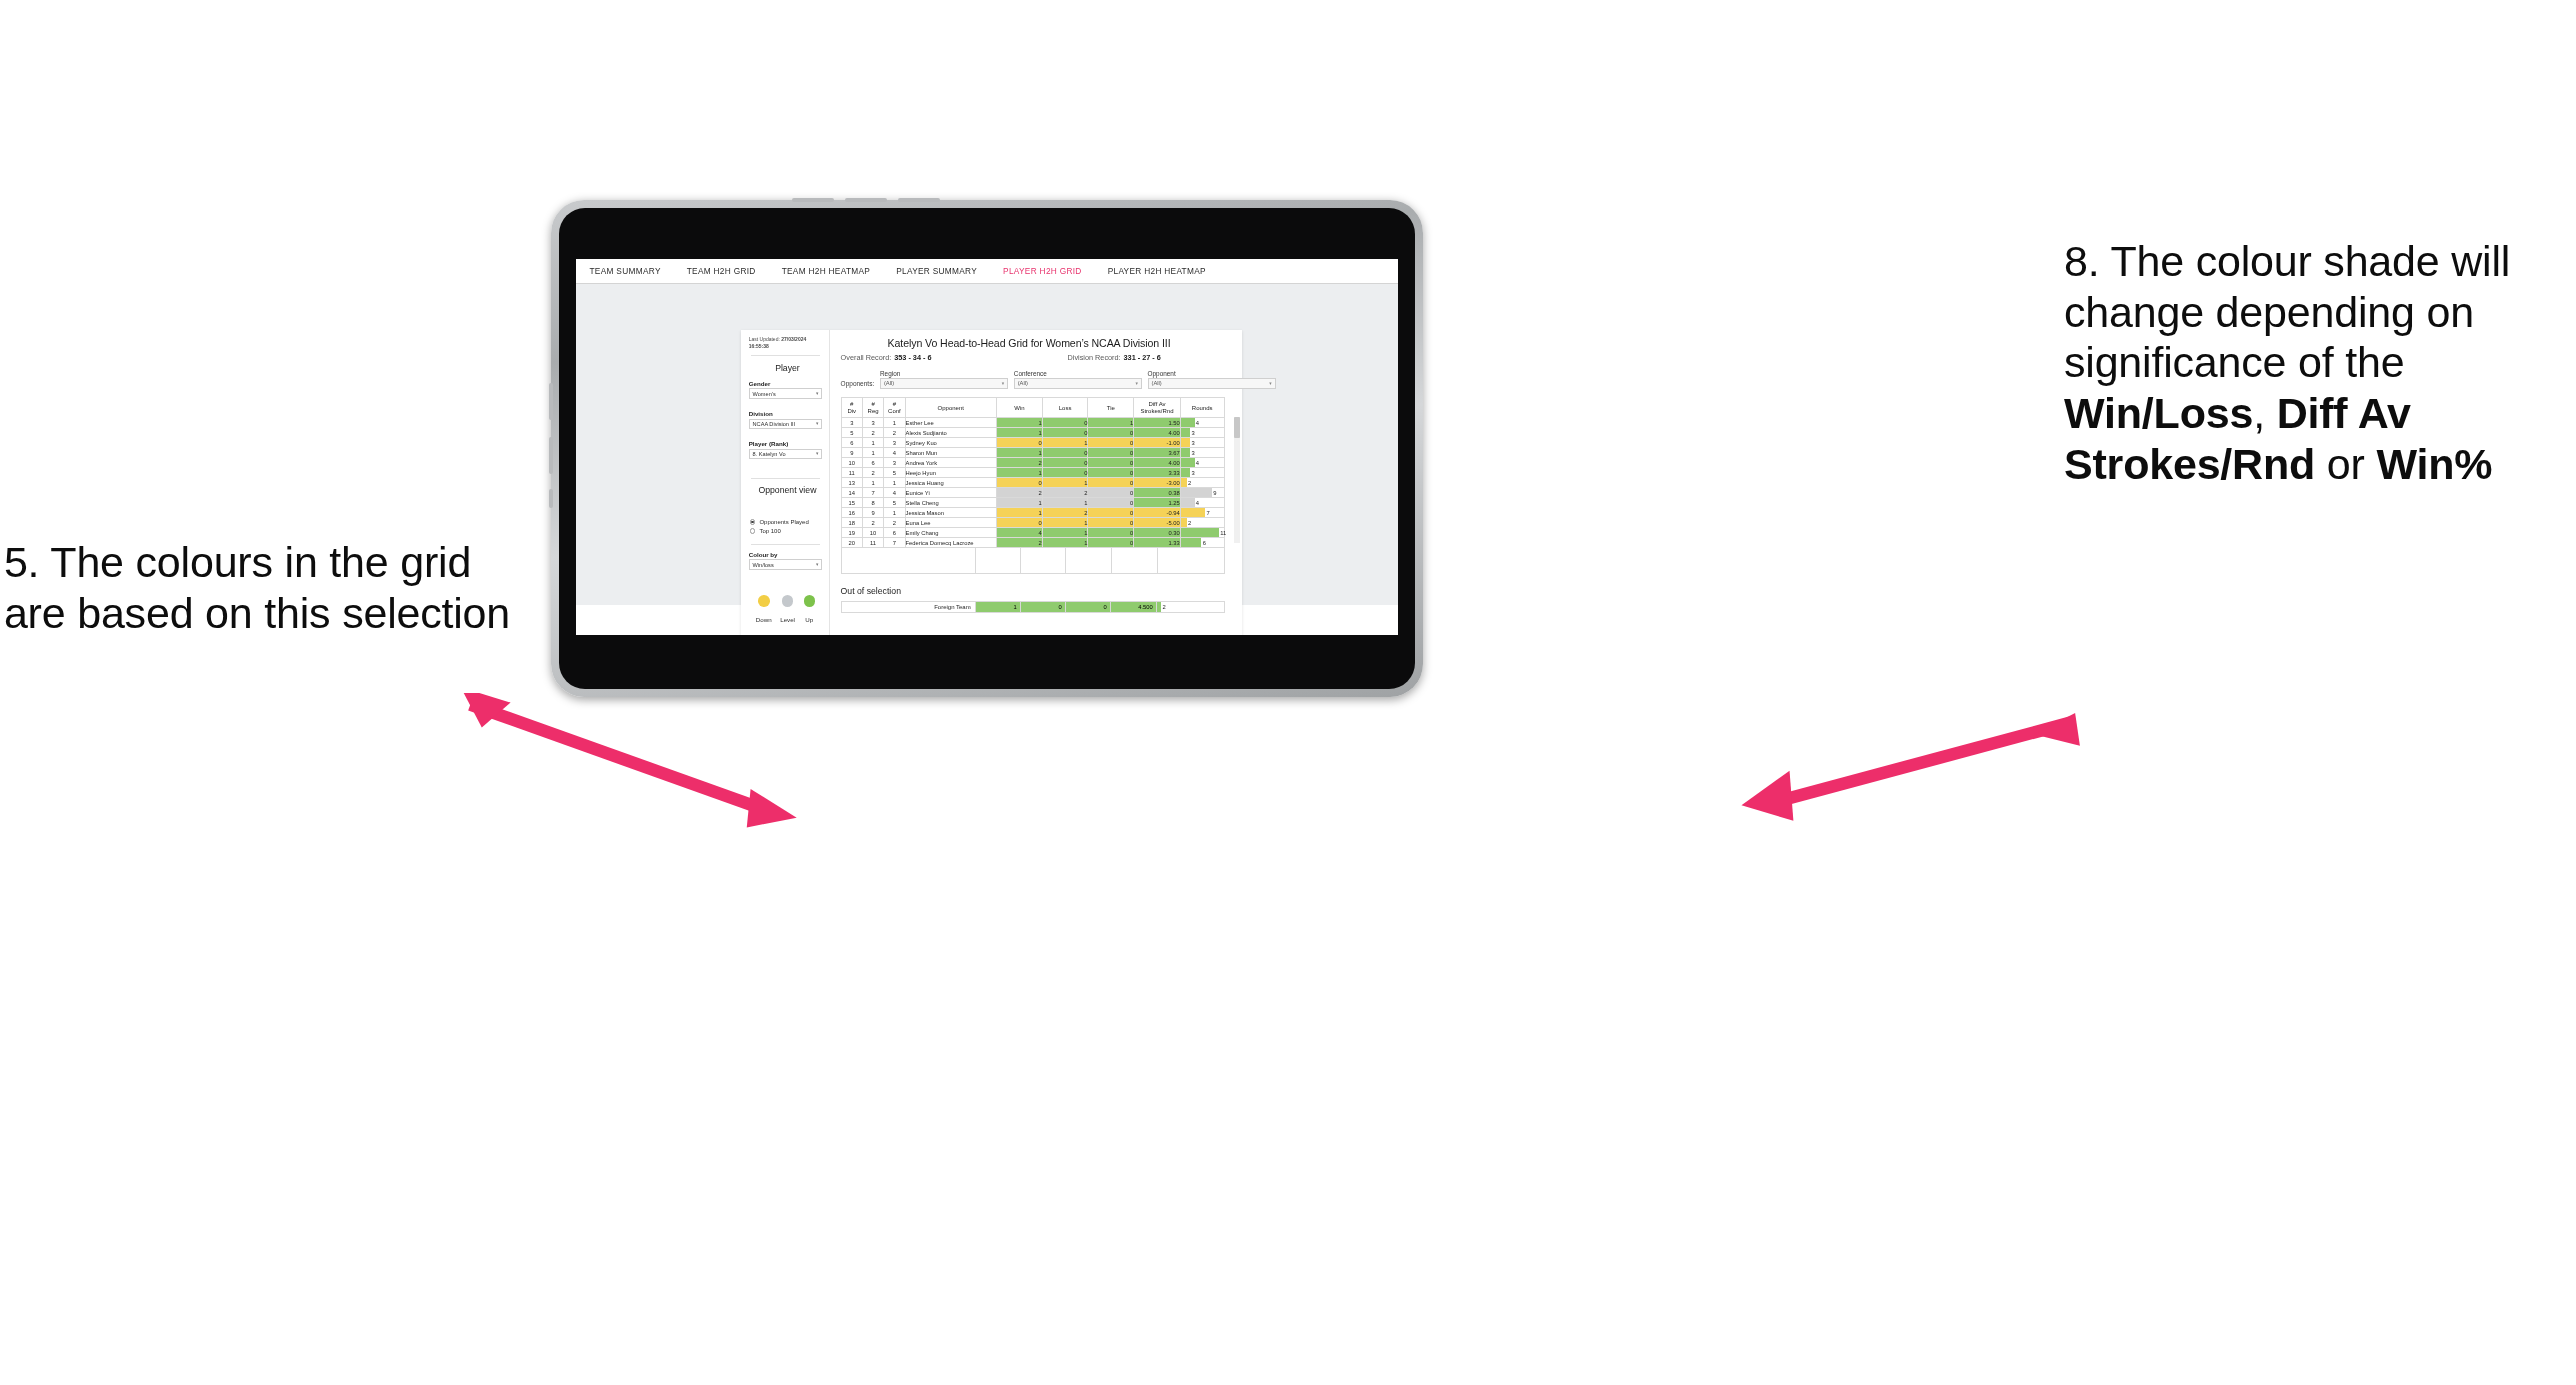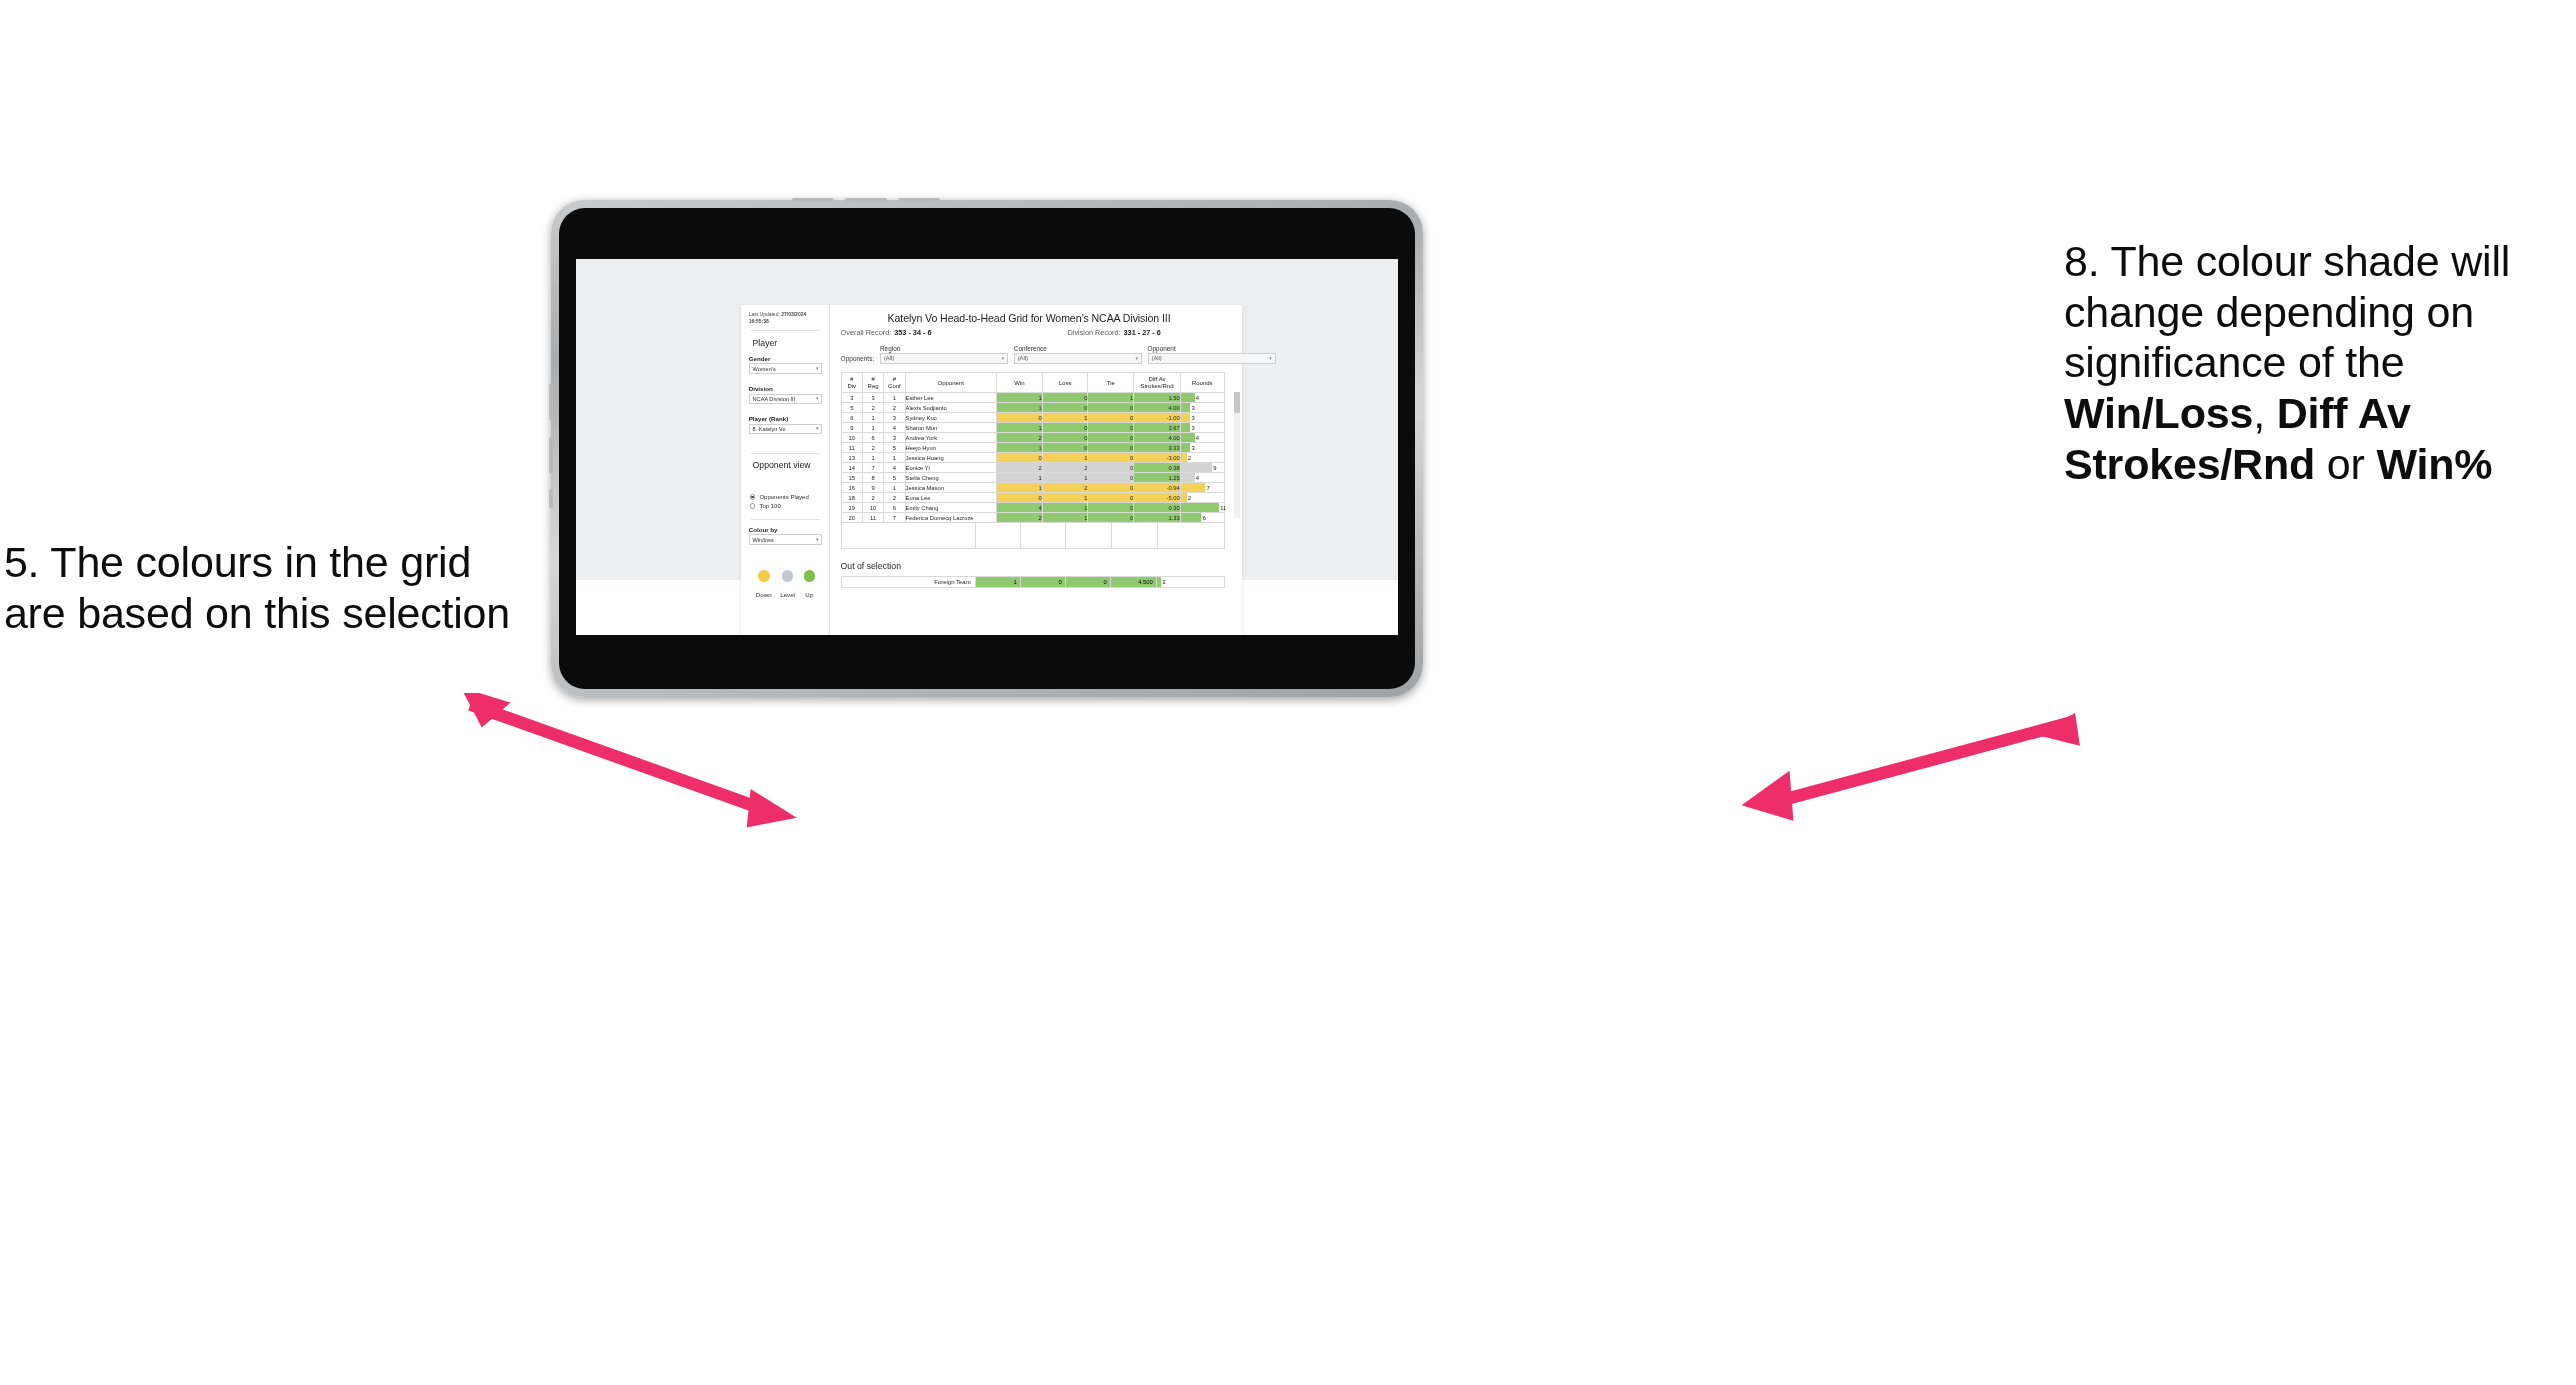--- a/index.html
+++ b/index.html
@@ -103,21 +103,21 @@
     background:#fff; box-shadow:0 1px 2.9px rgba(0,0,0,.12);
     display:flex; flex-direction:column;
   }
   .viz-body { flex:1; display:flex; min-height:0; }
 
   
   .lpanel { width:89px; border-right:1px solid #e4e4e4; padding:5.8px 6.7px 0 7.7px; display:flex; flex-direction:column; }
   .lastupd { font-size:5px; color:#4a4a4a; line-height:1.35; font-weight:bold; }
   .lastupd .lbl { font-weight:normal; }
   .hr { border-top:1px solid #e0e0e0; margin:5.8px 1.9px 5.8px 1.9px; }
-  .sec-title { font-size:8.7px; color:#232323; margin:1px 0 6.7px 3.9px; }
+  .sec-title { font-size:8.7px; color:#232323; margin:1px 0 6.7px 3.9px;text-align:center; }
   .fld-label { font-size:6.2px; font-weight:bold; color:#232323; margin-bottom:1.9px; }
   .select {
     height:10.6px; border:1px solid #cfcfcf; background:#fff;
     display:flex; align-items:center; padding:0 2.9px;
     font-size:5.6px; color:#2d2d2d; position:relative; cursor:pointer;
   }
   .select .caret { margin-left:auto; font-size:4.8px; color:#777; }
   .fld { margin-bottom:10.6px; }
   .radio-row { display:flex; align-items:center; gap:3.9px; margin:1.9px 0 1px 1px; font-size:6px; color:#2d2d2d; cursor:pointer; }
   .radio {
@@ -210,20 +210,28 @@
     <span class="side-btn sb3"></span>
     <span class="top-btn"></span>
     <span class="top-btn2"></span>
     <span class="top-btn3"></span>
   </div>
   <div class="tablet-bezel"></div>
 
   <div class="tablet-screen">
 
 
+    <div class="subnav">
+      <div>TEAM SUMMARY</div>
+      <div>TEAM H2H GRID</div>
+      <div>TEAM H2H HEATMAP</div>
+      <div>PLAYER SUMMARY</div>
+      <div class="active">PLAYER H2H GRID</div>
+      <div>PLAYER H2H HEATMAP</div>
+    </div>
 
     <div class="workspace">
       <div class="viz">
         <div class="viz-body">
 
           <div class="lpanel">
             <div class="lastupd">
               <span class="lbl">Last Updated: </span><span>27/03/2024 16:55:38</span>
             </div>
             <div class="hr"></div>

